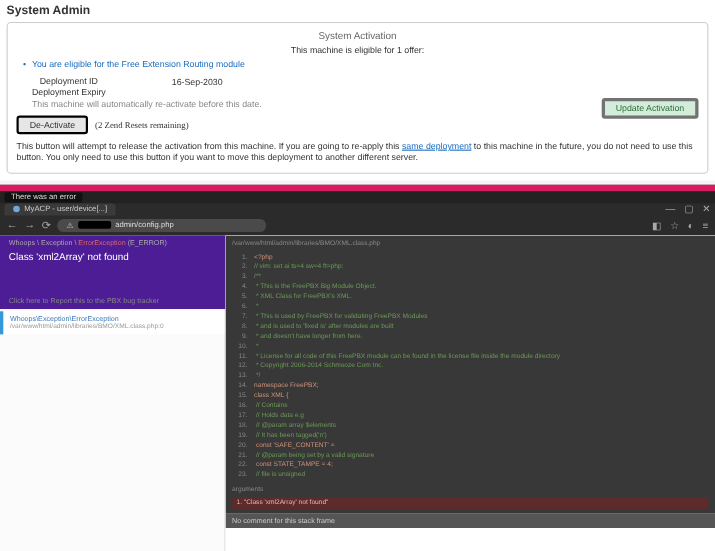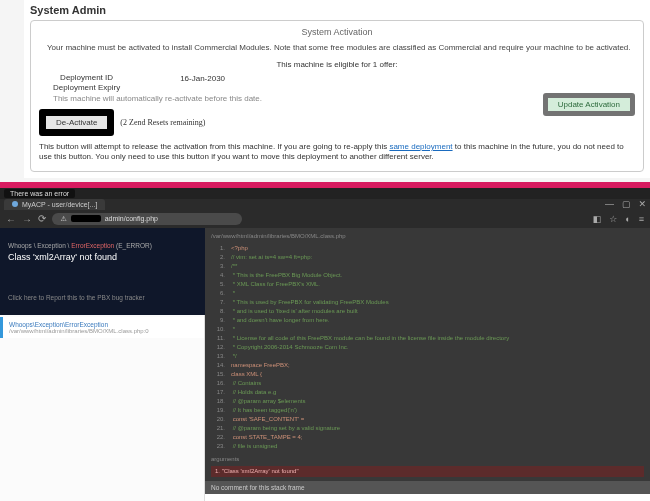--- a/index.html
+++ b/index.html
@@ -1,34 +1,34 @@
 <!DOCTYPE html>
 <html><head>
 <meta charset="utf-8">
 <style>
 * { margin:0; padding:0; box-sizing:border-box; font-family:Arial,Helvetica,sans-serif; }
 body { width:650px; height:501px; background:#f5f5f5; font-size:9px; color:#333; overflow:hidden; }
 
 
-.admin-panel { background:#fff; padding:2px 6px 6px 6px;margin-left:24px; }
+.admin-panel { background:#fff; padding:2px 6px 6px 6px; }
 .admin-title { font-size:11px; font-weight:bold; color:#333; padding:2px 0; }
 .activation-box { border:1px solid #ccc; border-radius:4px; margin-top:2px; padding:4px 8px 8px 8px; }
 .activation-heading { font-size:9px; color:#666; padding:2px 0;text-align:center; }
 .notice { font-size:8px; color:#444; padding:4px 0 6px 8px; }
 .offer-line { font-size:8px; color:#333; padding:2px 0;text-align:center; }
 .eligible { color:#1a6bbf; font-size:8px; padding:2px 0 4px 14px; position:relative; }
 .eligible::before { content:"•"; position:absolute; left:6px; color:#1a6bbf; }
 .activated-note { font-size:8px; color:#333; padding:2px 0; }
 .kv-grid { display:flex; gap:60px; padding:2px 0 2px 14px; font-size:8px; }
 .kv-col { display:flex; flex-direction:column; gap:1px;text-align:center; }
 .kv-label { color:#333; }
 .autoreact { font-size:8px; color:#888; padding:0 0 4px 14px; }
 .btn-row { display:flex; align-items:center; gap:6px; padding:2px 0; position:relative; }
-.btn-deact { background:#e6e6e6; border:7px solid #000000; border-radius:3px; padding:2px 10px; font-size:8px; color:#333; cursor:pointer; }
-.btn-update { background:#d4edda; border:5px solid #737373; border-radius:3px; padding:2px 10px; font-size:8px; color:#2e6b3d; cursor:pointer; position:absolute; right:0; top:-14px; }
+.btn-deact { background:#e6e6e6; border:2px solid #000000; border-radius:3px; padding:2px 10px; font-size:8px; color:#333; cursor:pointer; }
+.btn-update { background:#d4edda; border:3px solid #737373; border-radius:3px; padding:2px 10px; font-size:8px; color:#2e6b3d; cursor:pointer; position:absolute; right:0; top:-14px; }
 .remaining { font-size:8px; color:#333;font-family:Liberation Serif, serif; }
 .release-note { font-size:8px; color:#333; padding:4px 0 0 0; line-height:1.3; }
 .release-note a { color:#1a6bbf; }
 
 
 .browser { background:#2b2b2b; margin-top:4px; }
 .top-strip { background:#d81b60; height:6px; }
 .error-strip { background:#222; display:flex; align-items:center; padding:1px 4px; }
 .error-strip span:first-child { background:#111; color:#ddd; font-size:7px; padding:1px 6px; border-radius:2px; }
 .tab-strip { background:#2b2b2b; display:flex; align-items:center; padding:0 4px; gap:2px; }
@@ -37,21 +37,21 @@
 .win-ctrls { margin-left:auto; display:flex; gap:8px; color:#aaa; font-size:9px; }
 .addr-bar { background:#2b2b2b; display:flex; align-items:center; padding:3px 6px; gap:6px; }
 .nav-ic { color:#aaa; font-size:10px; }
 .url-field { background:#4a4a4a; color:#ddd; border-radius:10px; padding:2px 8px; font-size:7px; flex:0 0 auto; width:190px; display:flex; align-items:center; gap:4px; }
 .url-field .blot { background:#000; width:30px; height:7px; border-radius:2px; }
 .addr-icons { margin-left:auto; display:flex; gap:8px; color:#aaa; font-size:9px; }
 
 
 .error-page { display:flex; background:#e8e8e8; height:320px; }
 .err-left { flex:0 0 205px; display:flex; flex-direction:column; }
-.err-hero { background:#0f172a; color:#ddd; padding:14px 8px; font-size:7px; }
+.err-hero { background:#4c1d95; color:#ddd; padding:4px 8px; font-size:7px; }
 .err-hero .bc { color:#aaa; font-size:6.5px; }
 .err-hero .bc .red { color:#e06666; }
 .err-hero h3 { font-size:9px; color:#fff; padding:3px 0 2px 0; font-weight:normal; }
 .err-hero .hint { color:#888; font-size:6.5px; padding-top:6px; }
 .err-frames { background:#fbfbfb; flex:1; border-right:1px solid #ddd; }
 .frame-item { border-left:3px solid #3498db; background:#fff; padding:4px 6px; font-size:6.5px; color:#3a7abd; margin:2px 0; }
 .frame-item .sub { color:#999; font-size:6px; }
 .err-right { flex:1; background:#fff; display:flex; flex-direction:column; overflow:hidden; }
 .code-pane { background:#383838; color:#bfbfbf; font-family:Menlo,Consolas,monospace; font-size:6px; padding:4px 6px; line-height:1.5; }
 .code-pane .path { color:#888; font-size:6px; }
@@ -61,30 +61,30 @@
 .code-pane .ln-n { color:#888; margin-right:6px; display:inline-block; width:14px; text-align:right; }
 .stack-note { background:#555; color:#ccc; font-size:6.5px; padding:3px 6px; }
 </style>
 </head>
 <body>
 
 <div class="admin-panel">
   <div class="admin-title">System Admin</div>
   <div class="activation-box">
     <div class="activation-heading">System Activation</div>
-    <div class="notice">Your machine must be activated to install Commercial Modules. Note that some free modules are classified as Commercial and require your machine to be activated.</div>
     <div class="offer-line">This machine is eligible for 1 offer:</div>
+    <div class="eligible">You are eligible for the Free Extension Routing module</div>
     <div class="kv-grid">
       <div class="kv-col">
         <span class="kv-label">Deployment ID</span>
         <span class="kv-label">Deployment Expiry</span>
       </div>
       <div class="kv-col">
         <span></span>
-        <span>16-Jan-2030</span>
+        <span>16-Sep-2030</span>
       </div>
     </div>
     <div class="autoreact">This machine will automatically re-activate before this date.</div>
     <div class="btn-row">
       <button class="btn-update">Update Activation</button>
       <button class="btn-deact">De-Activate</button>
       <span class="remaining">(2 Zend Resets remaining)</span>
     </div>
     <div class="release-note">
       <span>This button will attempt to release the activation from this machine. If you are going to re-apply this </span><a href="#">same deployment</a><span> to this machine in the future, you do not need to use this button. You only need to use this button if you want to move this deployment to another different server.</span>

